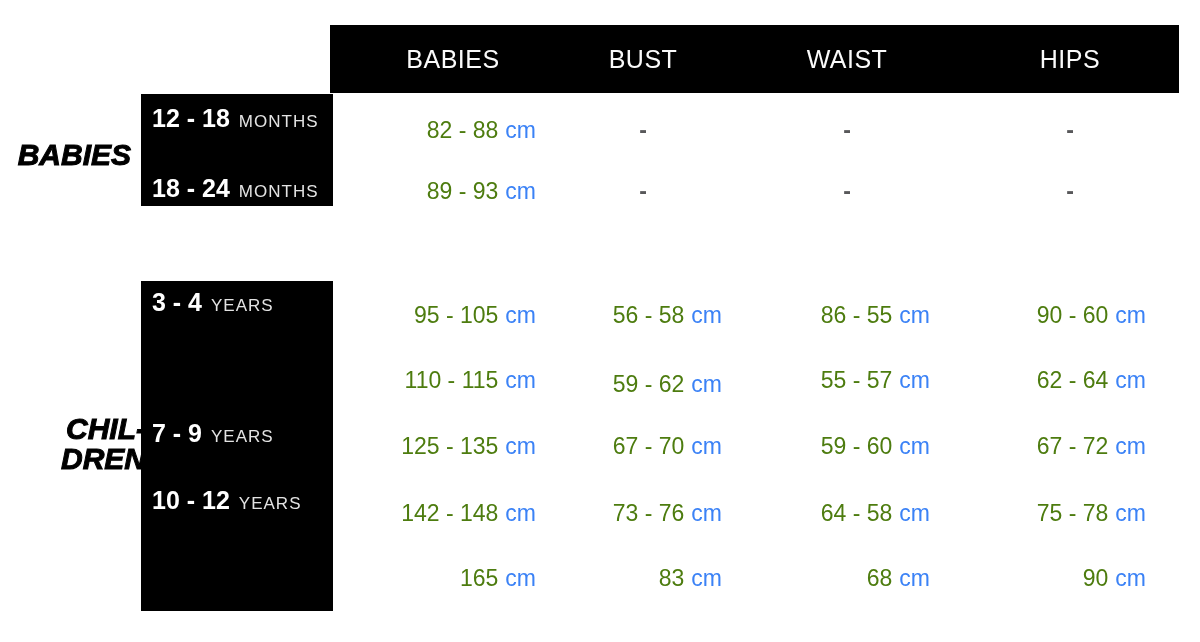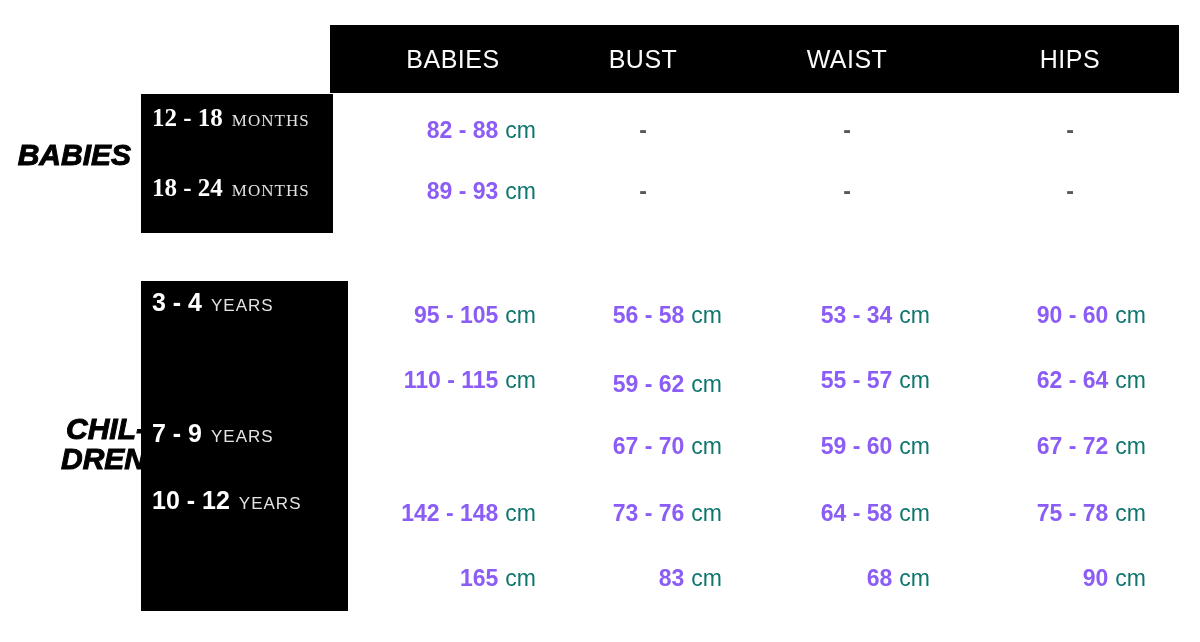--- a/index.html
+++ b/index.html
@@ -10,41 +10,41 @@
   .bar {
     position:absolute; left:330px; top:25px; width:849px; height:68px;
     background:#000000;
   }
   .col-header {
     position:absolute; top:59px; transform:translate(-50%,-50%);
     color:#fafafa; font-size:25px; font-weight:400; letter-spacing:0.5px;
     white-space:nowrap;
   }
   .box { position:absolute; background:#000000; }
-  .box-babies   { left:141px; top:94px;  width:192px; height:139px;font-family:Liberation Serif, serif; }
-  .box-children { left:141px; top:281px; width:192px; height:330px;padding-left:15px; }
+  .box-babies   { left:141px; top:94px;  width:192px; height:112px; }
+  .box-children { left:141px; top:281px; width:192px; height:330px; }
   .size-label {
     position:absolute; left:11px; transform:translateY(-50%);
     white-space:nowrap; color:#ffffff;
   }
   .size-label .range { font-weight:bold; font-size:25px; color:#ffffff; }
   .size-label .unit  { font-size:17px; color:#e3e3e3; letter-spacing:1px; margin-left:9px; }
   .section-title {
     position:absolute; transform:translateY(-50%);
     font-style:italic; font-weight:bold; font-size:30px; color:#000;
     -webkit-text-stroke:1px #000; white-space:pre-line;
   }
   .babies-title   { left:0;  top:155px; width:131px; text-align:right; }
   .children-title { left:20px; top:444px; width:126px; text-align:right; line-height:30px; }
   .cell {
     position:absolute; transform:translateY(-50%);
     white-space:nowrap; font-size:23px; text-align:right;
   }
-  .cell .v { font-weight:bold; color:#8b5cf6; }
-  .cell .u { font-weight:400; color:#0f766e; margin-left:7px; }
+  .cell .v { font-weight:normal; color:#4d7c0f; }
+  .cell .u { font-weight:400; color:#3b82f6; margin-left:7px; }
   .dash {
     position:absolute; transform:translate(-50%,-50%);
     font-size:23px; font-weight:bold; color:#58585a;
   }
   
   .c-h  { right:664px; }  
   .c-b  { right:478px; }  
   .c-w  { right:270px; }  
   .c-hp { right:54px;  }  
 </style>
@@ -97,39 +97,42 @@
   <div class="dash" style="top:191px; left:847px">-</div>
   <div class="dash" style="top:191px; left:1070px">-</div>
 
   <div class="cell c-h" style="top:315px">
     <span class="v">95 - 105</span><span class="u">cm</span>
   </div>
   <div class="cell c-b" style="top:315px">
     <span class="v">56 - 58</span><span class="u">cm</span>
   </div>
   <div class="cell c-w" style="top:315px">
-    <span class="v">53 - 34</span><span class="u">cm</span>
+    <span class="v">86 - 55</span><span class="u">cm</span>
   </div>
   <div class="cell c-hp" style="top:315px">
     <span class="v">90 - 60</span><span class="u">cm</span>
   </div>
 
   <div class="cell c-h" style="top:380px">
     <span class="v">110 - 115</span><span class="u">cm</span>
   </div>
   <div class="cell c-b" style="top:384px">
     <span class="v">59 - 62</span><span class="u">cm</span>
   </div>
   <div class="cell c-w" style="top:380px">
     <span class="v">55 - 57</span><span class="u">cm</span>
   </div>
   <div class="cell c-hp" style="top:380px">
     <span class="v">62 - 64</span><span class="u">cm</span>
   </div>
 
+  <div class="cell c-h" style="top:446px">
+    <span class="v">125 - 135</span><span class="u">cm</span>
+  </div>
   <div class="cell c-b" style="top:446px">
     <span class="v">67 - 70</span><span class="u">cm</span>
   </div>
   <div class="cell c-w" style="top:446px">
     <span class="v">59 - 60</span><span class="u">cm</span>
   </div>
   <div class="cell c-hp" style="top:446px">
     <span class="v">67 - 72</span><span class="u">cm</span>
   </div>
 

